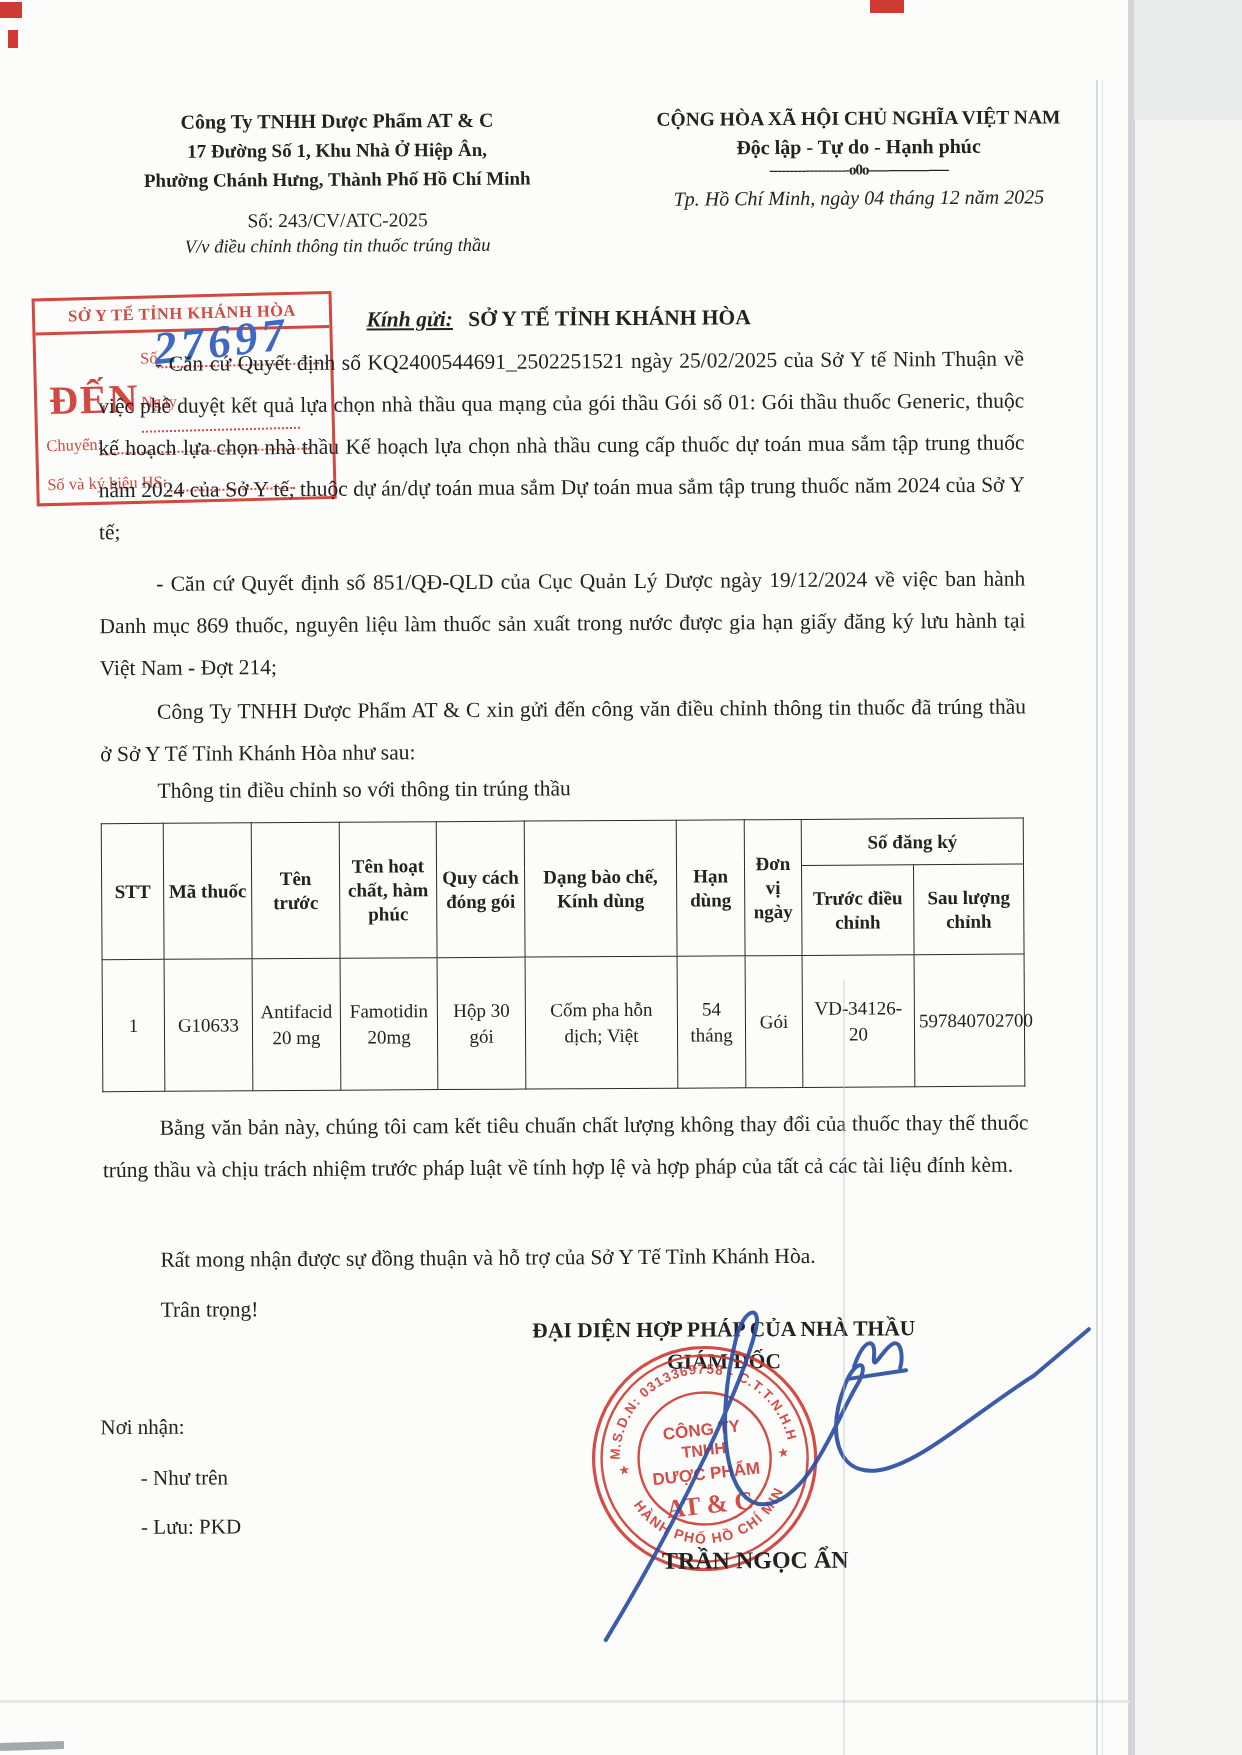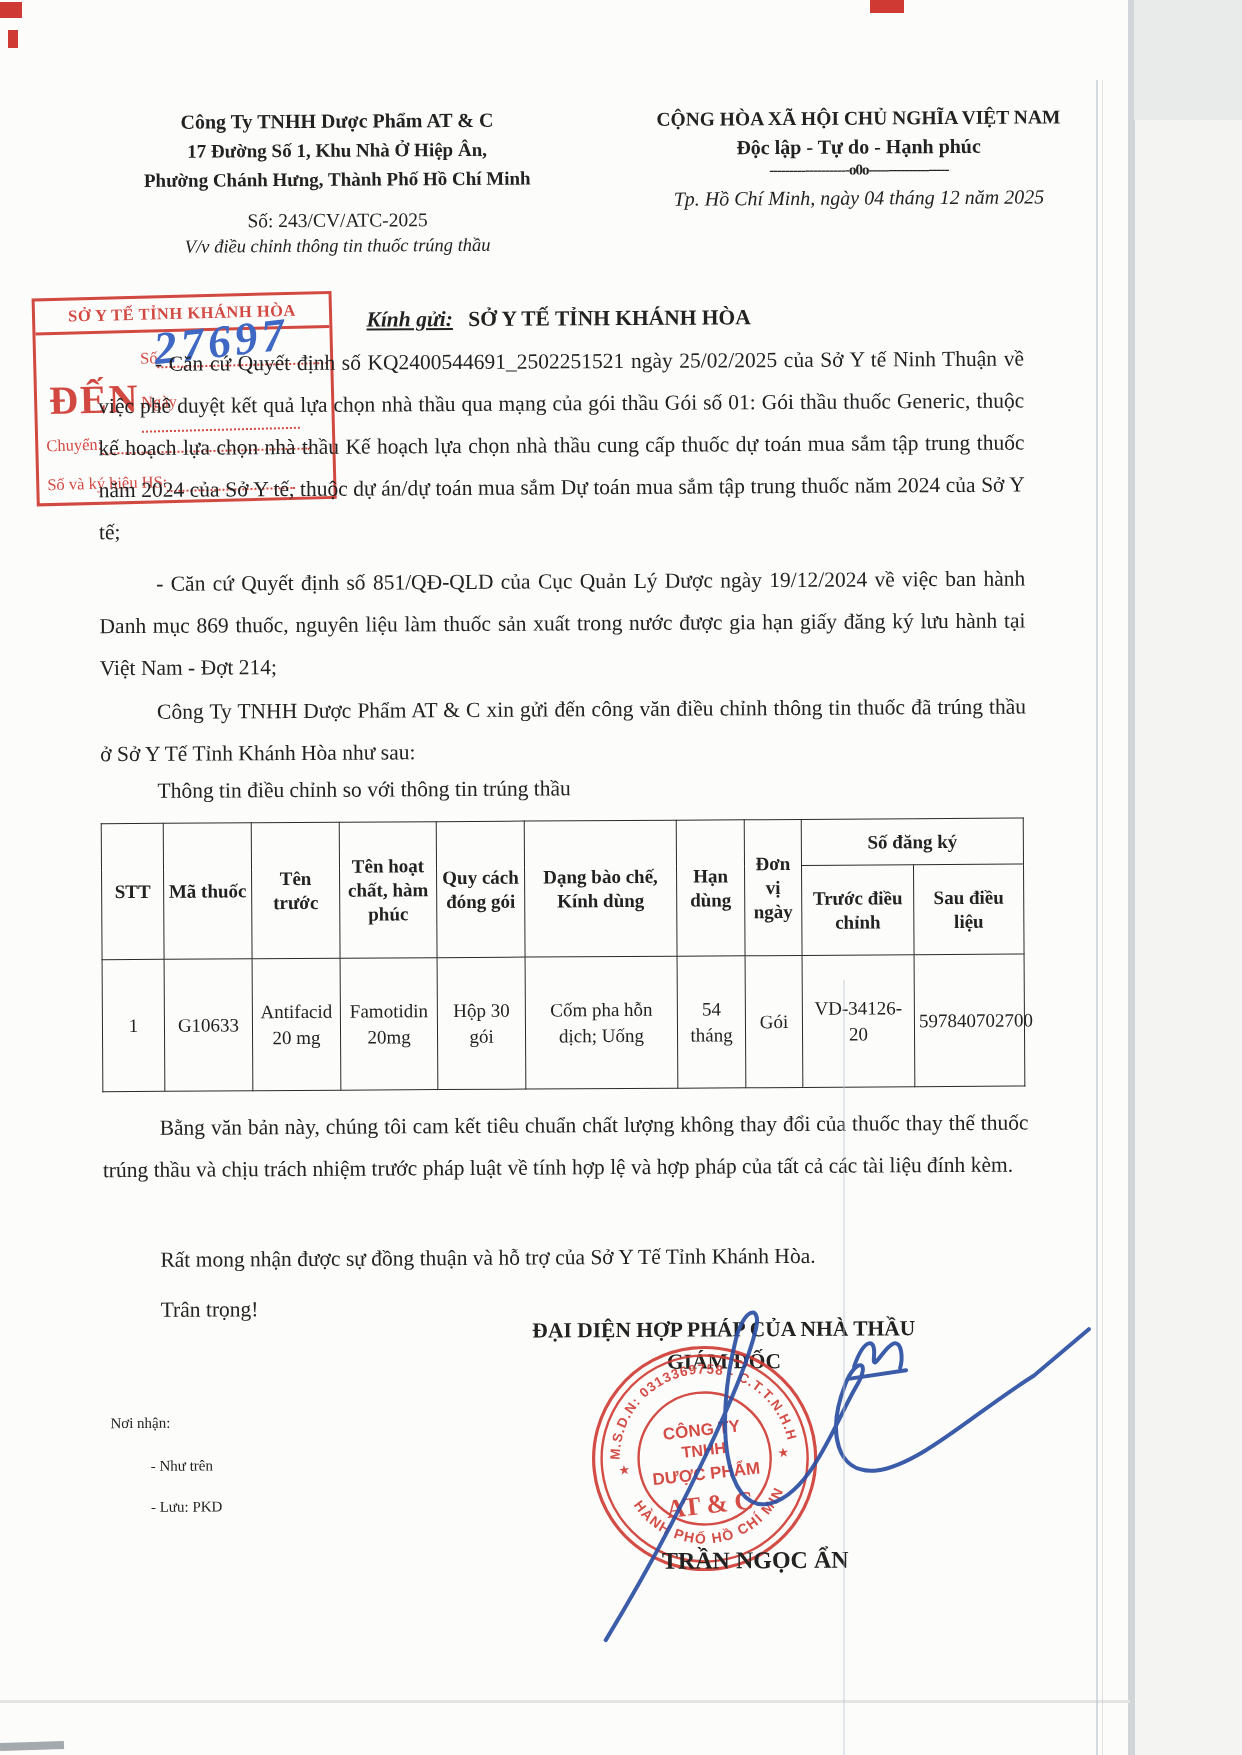--- a/index.html
+++ b/index.html
@@ -84,21 +84,21 @@
   .sig-title1 { position:absolute; left:420px; top:1318px; width:600px; text-align:center;
     font-size:21.5px; font-weight:bold; z-index:2; }
   .sig-title2 { position:absolute; left:420px; top:1350px; width:600px; text-align:center;
     font-size:21.5px; font-weight:bold; z-index:2; }
   .sig-name { position:absolute; left:570px; top:1548px; width:360px; text-align:center;
     font-size:24px; font-weight:bold; z-index:4; }
 
   .round-stamp { position:absolute; left:583px; top:1342px; z-index:3; transform:rotate(-6deg); opacity:.9; }
   .signature-svg { position:absolute; left:500px; top:1210px; z-index:5; }
 
-  .recipients { position:absolute; left:106px; top:1412px; font-size:15px; z-index:2; }
+  .recipients { position:absolute; left:96px; top:1412px; font-size:21px; z-index:2; }
   .recipients .rcp-label { margin-bottom:26px; }
   .recipients .rcp-item { margin-bottom:24px;margin-left:40px; }
 </style>
 </head>
 <body>
 
 <div class="page">
 
   <div class="edge-band" style="left:1134px; top:0; width:108px; height:1755px; background:#f4f4f3;"></div>
   <div class="edge-band" style="left:1128px; top:0; width:7px; height:1755px; background:#d2d5d8;"></div>
@@ -179,29 +179,29 @@
         <th rowspan="2">Tên trước</th>
         <th rowspan="2">Tên hoạt chất, hàm phúc</th>
         <th rowspan="2">Quy cách đóng gói</th>
         <th rowspan="2">Dạng bào chế, Kính dùng</th>
         <th rowspan="2">Hạn dùng</th>
         <th rowspan="2">Đơn vị ngày</th>
         <th colspan="2">Số đăng ký</th>
       </tr>
       <tr class="hdr-sub">
         <th>Trước điều chỉnh</th>
-        <th>Sau điều liệu</th>
+        <th>Sau lượng chỉnh</th>
       </tr>
       <tr class="data-row">
         <td>1</td>
         <td>G10633</td>
         <td>Antifacid 20 mg</td>
         <td>Famotidin 20mg</td>
         <td>Hộp 30 gói</td>
-        <td>Cốm pha hỗn dịch; Uống</td>
+        <td>Cốm pha hỗn dịch; Việt</td>
         <td>54 tháng</td>
         <td>Gói</td>
         <td>VD-34126-20</td>
         <td>597840702700</td>
       </tr>
     </tbody>
       </table>
 
     <div class="para p4">Bằng văn bản này, chúng tôi cam kết tiêu chuẩn chất lượng không thay đổi của thuốc thay thế thuốc trúng thầu và chịu trách nhiệm trước pháp luật về tính hợp lệ và hợp pháp của tất cả các tài liệu đính kèm.</div>
     <div class="para p5">Rất mong nhận được sự đồng thuận và hỗ trợ của Sở Y Tế Tỉnh Khánh Hòa.</div>

